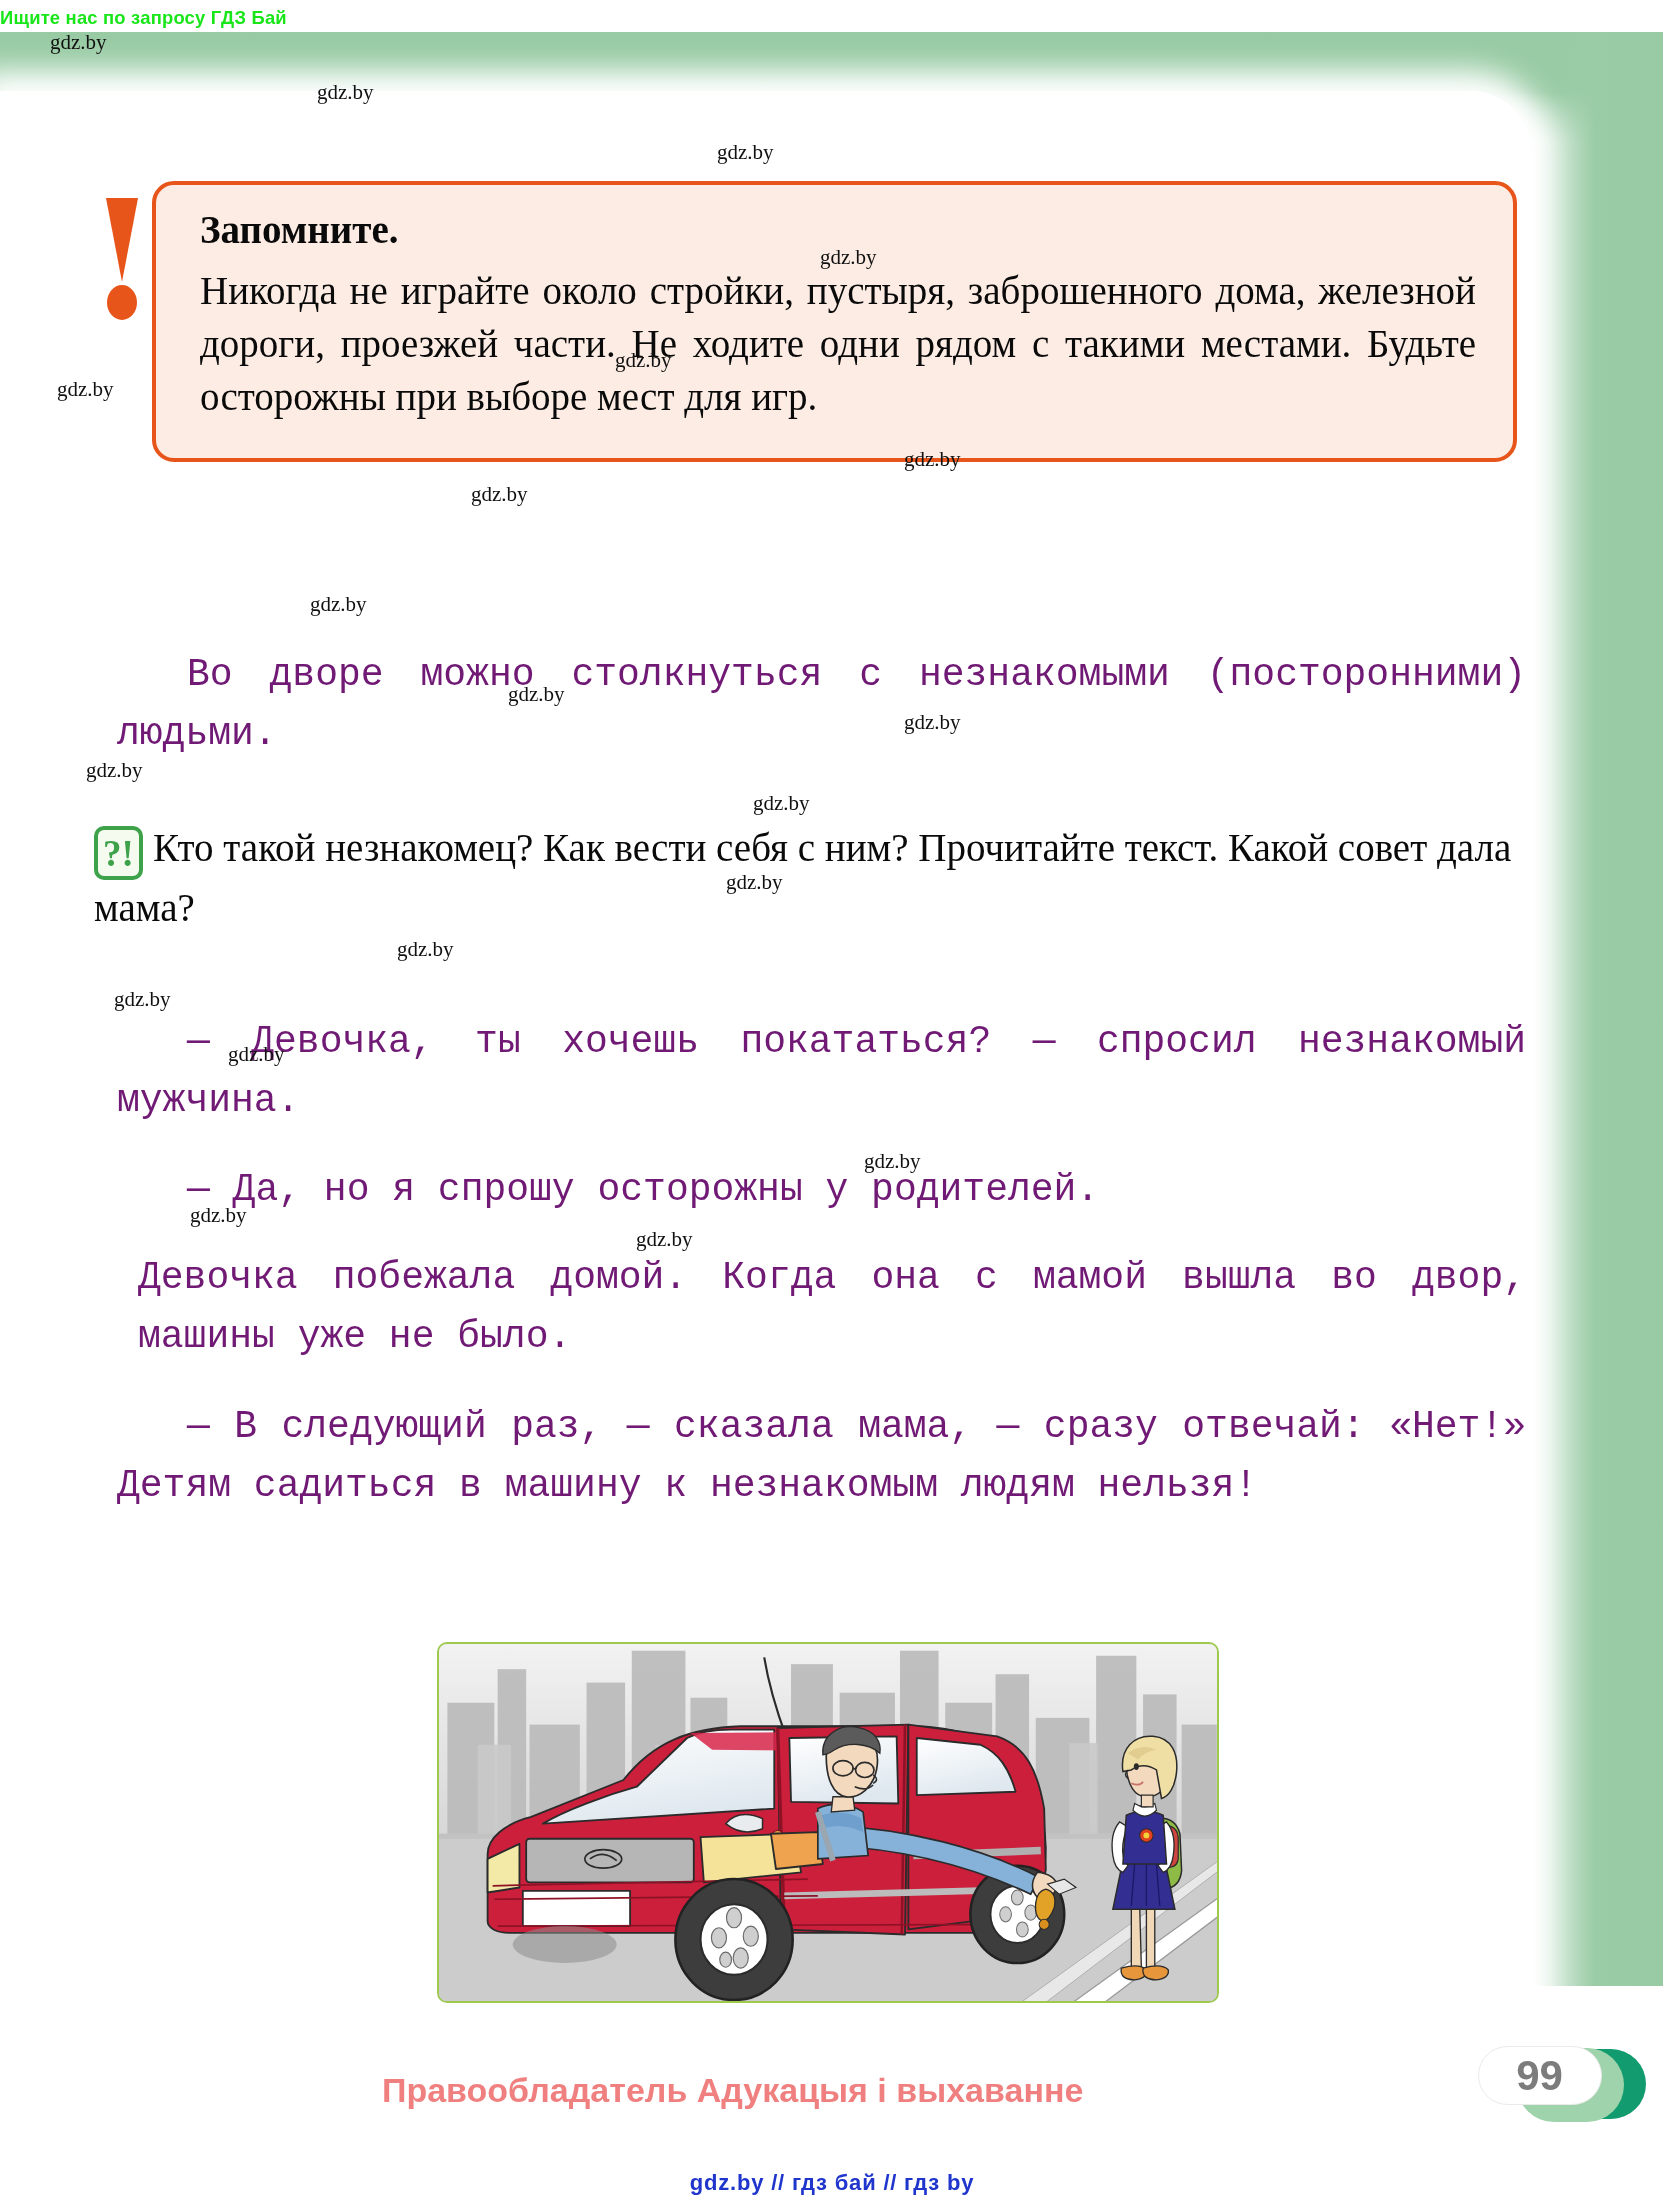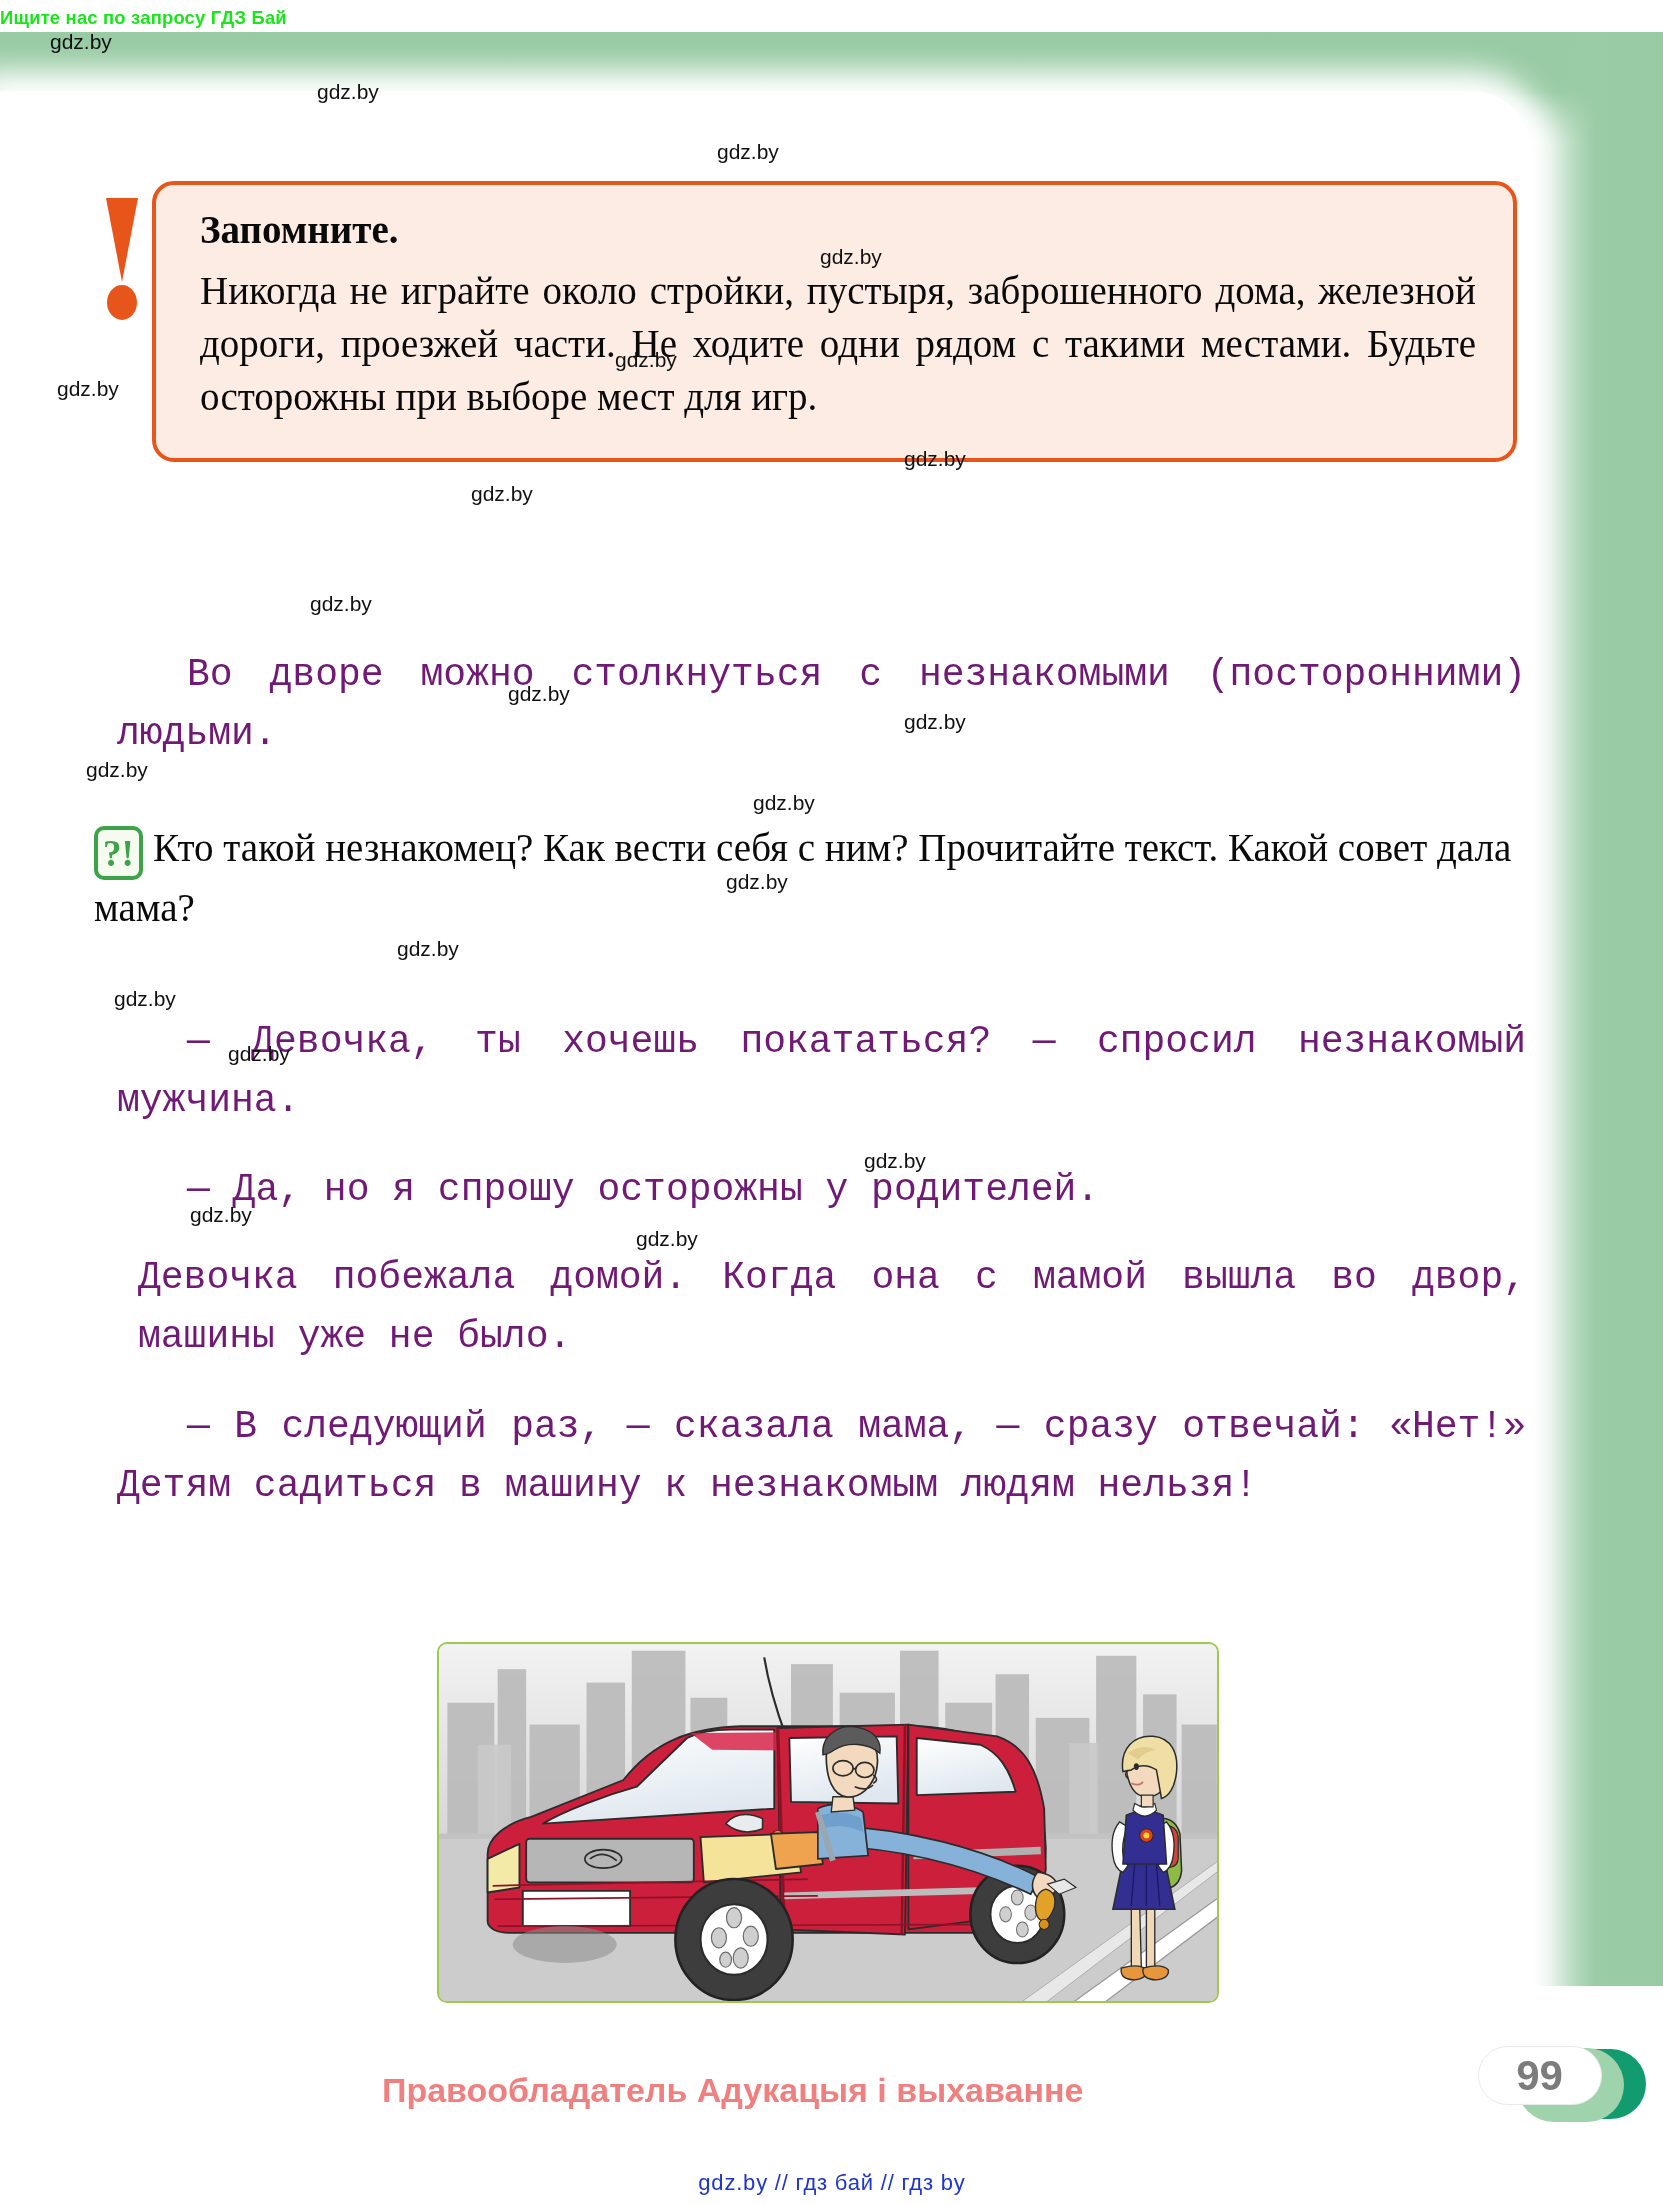--- a/index.html
+++ b/index.html
@@ -75,21 +75,21 @@
     left: 0;
     top: 0;
     width: 1664px;
     height: 2205px;
     z-index: 10;
   }
 
   
   .wm {
     position: absolute;
-    font-family: Liberation Sans, sans-serif;
+    font-family: Liberation Serif, serif;
     font-size: 21px;
     color: #111111;
     white-space: nowrap;
     z-index: 25;
   }
 
   
   .remember-wrap {
     position: absolute;
     left: 92px;
@@ -261,21 +261,21 @@
   .bottom-links {
     position: absolute;
     left: 0;
     top: 2170px;
     width: 1664px;
     text-align: center;
   }
   .bottom-links span {
     font-family: "Liberation Sans", sans-serif;
     font-size: 22px;
-    font-weight: normal;
+    font-weight: bold;
     color: #1f35cc;
     letter-spacing: 0.8px;
   }
 </style>
 </head>
 <body>
 
 <div id="page">
 
   <div class="promo-bar">

